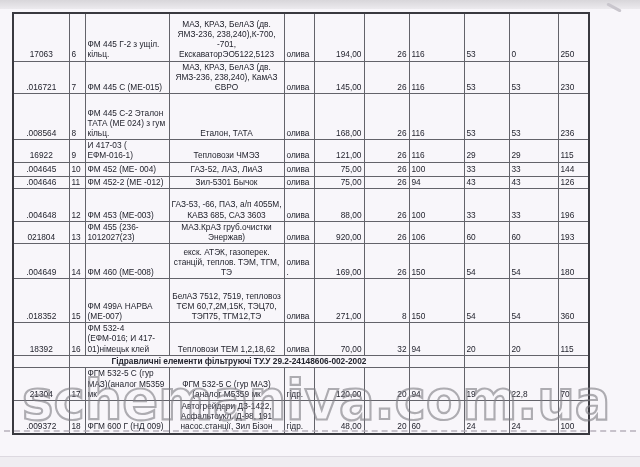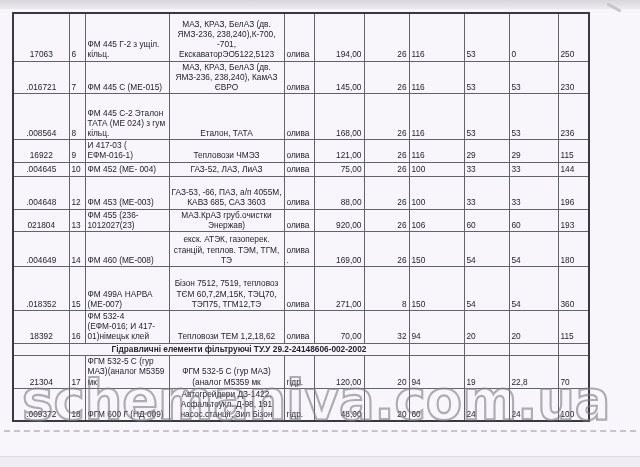--- a/index.html
+++ b/index.html
@@ -139,20 +139,33 @@
           <td class="c-name">ФМ 452 (МЕ- 004)</td>
           <td class="c-desc">ГАЗ-52, ЛАЗ, ЛиАЗ</td>
           <td class="c-type">олива</td>
           <td class="c-price">75,00</td>
           <td class="c-qty">26</td>
           <td class="c-v">100</td>
           <td class="c-v">33</td>
           <td class="c-v">33</td>
           <td class="c-v">144</td>
         </tr>
+        <tr style="height: 12px;">
+          <td class="c-code">.004646</td>
+          <td class="c-num">11</td>
+          <td class="c-name">ФМ 452-2 (МЕ -012)</td>
+          <td class="c-desc">Зил-5301 Бычок</td>
+          <td class="c-type">олива</td>
+          <td class="c-price">75,00</td>
+          <td class="c-qty">26</td>
+          <td class="c-v">94</td>
+          <td class="c-v">43</td>
+          <td class="c-v">43</td>
+          <td class="c-v">126</td>
+        </tr>
         <tr style="height: 33px;">
           <td class="c-code">.004648</td>
           <td class="c-num">12</td>
           <td class="c-name">ФМ 453 (МЕ-003)</td>
           <td class="c-desc">ГАЗ-53, -66, ПАЗ, а/п 4055М, КАВЗ 685, САЗ 3603</td>
           <td class="c-type">олива</td>
           <td class="c-price">88,00</td>
           <td class="c-qty">26</td>
           <td class="c-v">100</td>
           <td class="c-v">33</td>
@@ -182,21 +195,21 @@
           <td class="c-qty">26</td>
           <td class="c-v">150</td>
           <td class="c-v">54</td>
           <td class="c-v">54</td>
           <td class="c-v">180</td>
         </tr>
         <tr style="height: 44px;">
           <td class="c-code">.018352</td>
           <td class="c-num">15</td>
           <td class="c-name">ФМ 499А НАРВА (МЕ-007)</td>
-          <td class="c-desc">Бізон 7512, 7519, тепловоз ТЄМ 60,7,2М,15К, ТЭЦ70, ТЭП75, ТГМ12,ТЭ</td>
+          <td class="c-desc">БелАЗ 7512, 7519, тепловоз ТЄМ 60,7,2М,15К, ТЭЦ70, ТЭП75, ТГМ12,ТЭ</td>
           <td class="c-type">олива</td>
           <td class="c-price">271,00</td>
           <td class="c-qty">8</td>
           <td class="c-v">150</td>
           <td class="c-v">54</td>
           <td class="c-v">54</td>
           <td class="c-v">360</td>
         </tr>
         <tr style="height: 32px;">
           <td class="c-code">18392</td>

